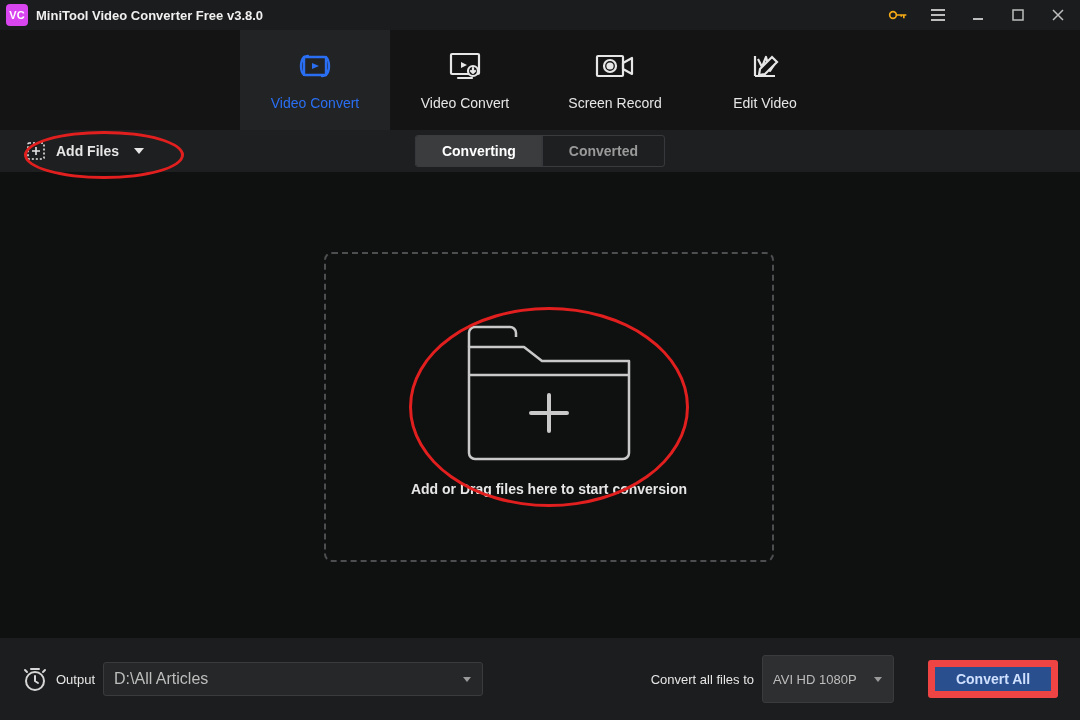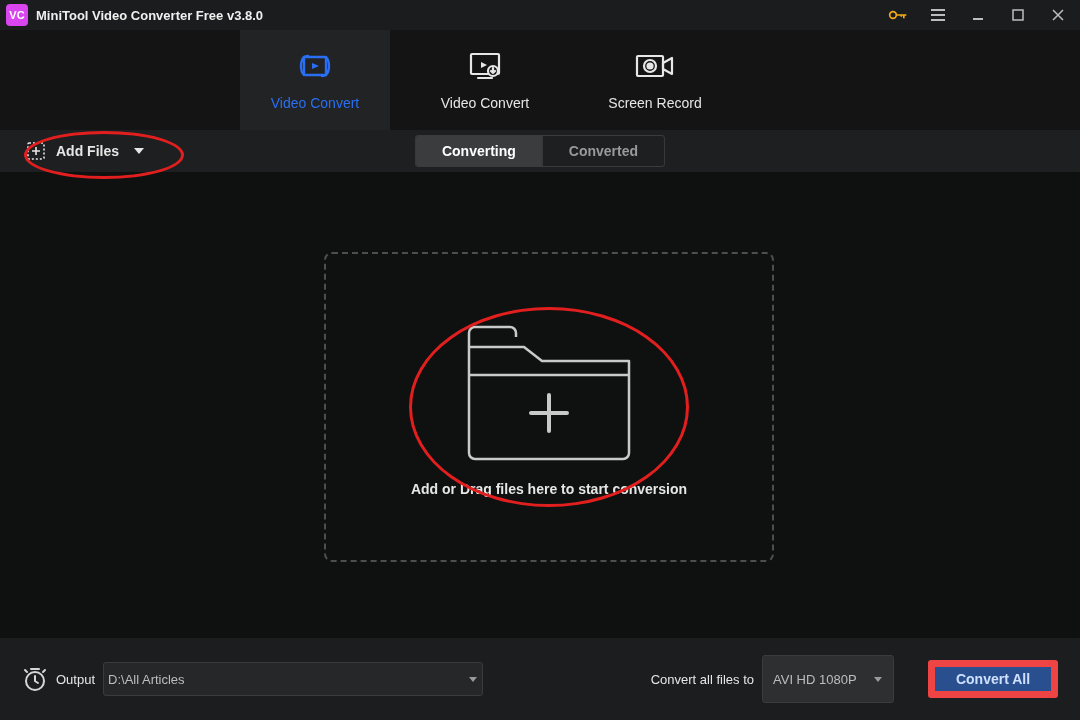--- a/index.html
+++ b/index.html
@@ -8,21 +8,21 @@
   
   .titlebar { height:30px; background:#1b1c1d; display:flex; align-items:center; padding:0 6px; }
   .app-logo { width:22px; height:22px; border-radius:4px; background:#d946ef; color:#fff; font-size:11px; font-weight:bold; display:flex; align-items:center; justify-content:center; margin-right:8px; }
   .title-text { font-size:13px; color:#f0f0f0; font-weight:600; }
   .title-spacer { flex:1; }
   .title-controls { display:flex; align-items:center; gap:8px; }
   .title-btn { width:32px; height:22px; display:flex; align-items:center; justify-content:center; color:#bdbdbd; }
   .key-icon { color:#f5aa15; }
 
   
-  .maintabs { height:100px; background:#141415; display:flex; align-items:stretch; padding-left:240px;gap:20px; }
+  .maintabs { height:100px; background:#141415; display:flex; align-items:stretch; padding-left:240px; }
   .maintab { width:150px; display:flex; flex-direction:column; align-items:center; justify-content:center; gap:12px; color:#e6e6e6; cursor:pointer; }
   .maintab.active { background:#222325; color:#2a6ff3; }
   .maintab .icon-box { height:34px; display:flex; align-items:center; justify-content:center; }
   .maintab .tab-label { font-size:14px; }
 
   
   .subbar { height:42px; background:#1e1f20; display:flex; align-items:center; padding:0 16px; position:relative; }
   .addfiles { display:flex; align-items:center; gap:10px; color:#e6e6e6; font-size:14px; font-weight:600; padding:6px 10px; border-radius:4px; cursor:pointer;}
   .addfiles .plus-icon { display:inline-flex; }
   .addfiles .caret-icon { display:inline-flex; margin-left:4px; }
@@ -39,21 +39,21 @@
   .mainarea { height:466px; position:relative; background:#0f1010;margin-left:14px; }
   .dropzone { position:absolute; left:310px; top:80px; width:450px; height:310px; border:2px dashed #4d4e50; border-radius:8px; display:flex; flex-direction:column; align-items:center; justify-content:center; gap:14px; cursor:pointer;}
   .folder-svg { stroke:#cac9c9; }
   .drop-text { font-size:14px; color:#e6e6e6; font-weight:600;}
   #anno2 { position:absolute; left:50%; top:50%; transform:translate(-50%,-50%); width:280px; height:200px; border:3px solid #e21f1f; border-radius:50%; pointer-events:none;}
 
   
   .footer { height:82px; background:#1c1d1e; display:flex; align-items:center; padding:0 22px; gap:8px; }
   .timer-icon { display:flex; }
   .out-label { font-size:13px; color:#e6e6e6; }
-  .out-path-box { width:380px; height:34px; background:#262728; border:1px solid #3a3b3d; border-radius:3px; display:flex; align-items:center; justify-content:space-between; padding:0 4px; color:#bdbdbd; font-size:13px; cursor:pointer;}
+  .out-path-box { width:380px; height:34px; background:#262728; border:1px solid #3a3b3d; border-radius:3px; display:flex; align-items:center; justify-content:space-between; padding:0 10px; color:#bdbdbd; font-size:16px; cursor:pointer;}
   .footer-spacer { flex:1; }
   .conv-label { font-size:13px; color:#e6e6e6; }
   .format-box { width:132px; height:48px; background:#2e2f31; border:1px solid #3a3b3d; border-radius:3px; display:flex; align-items:center; padding:10px 10px; gap:8px; color:#bdbdbd; font-size:13px; cursor:pointer;}
   .convert-btn { margin-left:26px; width:130px; height:38px; background:#2a4f8f; border:7px solid #ef4444; border-radius:3px; color:#cfe0ff; font-size:14px; font-weight:600; display:flex; align-items:center; justify-content:center; cursor:pointer;}
 
   .page { position:relative; width:1080px; height:720px; }
 </style>
 </head>
 <body>
 <div class="page">
@@ -119,20 +119,30 @@
     <div class="maintab">
       <div class="icon-box">
         <svg width="42" height="30" viewBox="0 0 42 30" fill="none" stroke="#e6e6e6" stroke-width="2.2" stroke-linejoin="round">
           <rect x="3" y="5" width="26" height="20" rx="1"></rect>
           <circle cx="16" cy="15" r="6"></circle>
             <circle cx="16" cy="15" r="2.5" fill="#e6e6e6"></circle>
           <path d="M29 12l9-5v16l-9-5z"></path>
         </svg>
       </div>
       <div class="tab-label">Screen Record</div>
+    </div>
+    <div class="maintab">
+      <div class="icon-box">
+        <svg width="30" height="30" viewBox="0 0 30 30" fill="none" stroke="#e6e6e6" stroke-width="2.2">
+          <path d="M5 5v20M5 25h20"></path>
+          <path d="M8 8l4 8 4-10 4 14 4-6" stroke-linejoin="round"></path>
+          <path d="M22 6l5 5-12 12-6 1 1-6z" fill="#141415"></path>
+        </svg>
+      </div>
+      <div class="tab-label">Edit Video</div>
     </div>
   </div>
 
   <div class="subbar">
     <div class="addfiles">
       <span class="plus-icon">
         <svg width="20" height="20" viewBox="0 0 20 20" fill="none" stroke="#e6e6e6" stroke-width="1.6">
             <rect x="2" y="2" width="16" height="16" rx="1" stroke-dasharray="2 2"></rect>
             <path d="M10 6v8M6 10h8"></path>
           </svg>

